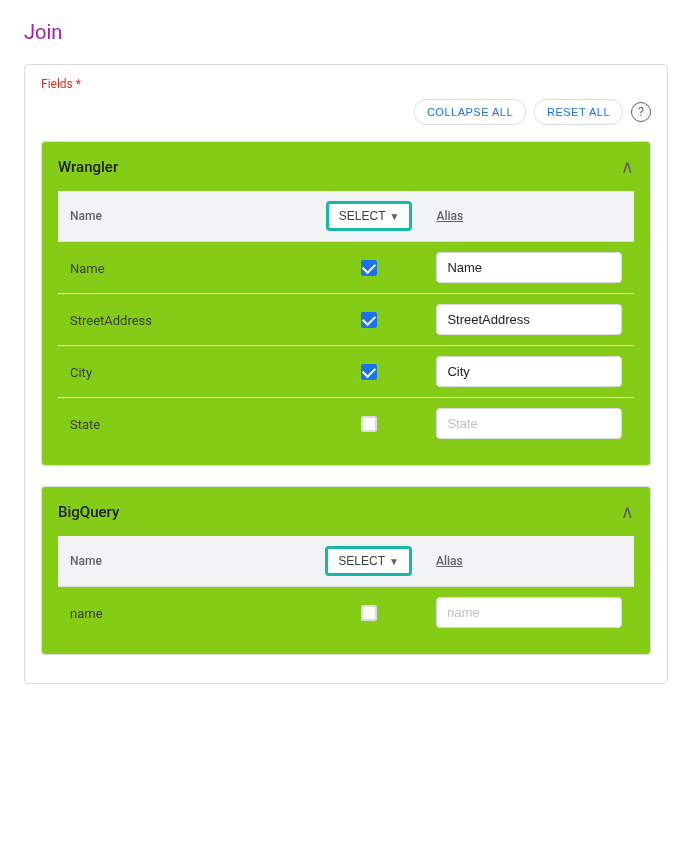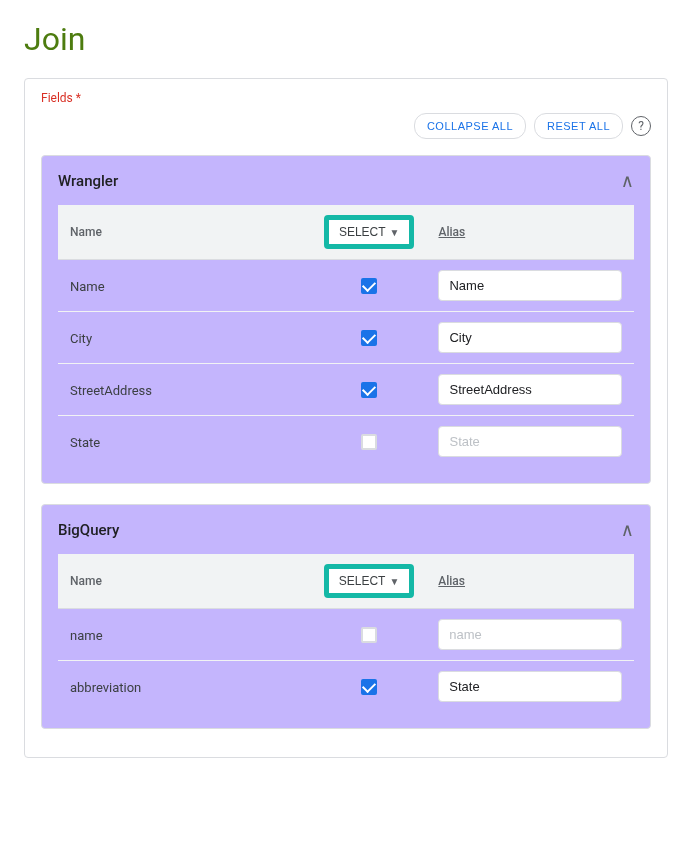--- a/index.html
+++ b/index.html
@@ -6,23 +6,23 @@
     body {
       font-family: 'Roboto', Arial, sans-serif;
       background: #fff;
       color: #333;
       font-size: 14px;
       padding: 20px 24px;
       width: 692px;
       min-height: 853px;
     }
     .page-title {
-      font-size: 32px;
+      font-size: 20px;
       font-weight: 400;
-      color: #4d7c0f;
+      color: #a21caf;
       margin-bottom: 20px;
     }
     .fields-section {
       border: 1px solid #dadce0;
       border-radius: 4px;
       padding: 12px 16px 8px;
       position: relative;
     }
     .fields-label {
       font-size: 12px;
@@ -59,21 +59,21 @@
       display: flex;
       align-items: center;
       justify-content: center;
       font-size: 12px;
       cursor: pointer;
     }
     .group-card {
       border: 1px solid #dadce0;
       border-radius: 4px;
       margin-bottom: 20px;
-      background: #c4b5fd;
+      background: #84cc16;
     }
     .group-header {
       display: flex;
       align-items: center;
       justify-content: space-between;
       padding: 14px 16px;
       cursor: pointer;
     }
     .group-title {
       font-size: 15px;
@@ -107,21 +107,21 @@
       border-bottom: 1px solid #f1f3f4;
       vertical-align: middle;
     }
     .fields-table tbody tr:last-child td {
       border-bottom: none;
     }
     .col-name { width: 45%; }
     .col-select { width: 18%; }
     .col-alias { width: 37%; text-decoration: underline; }
     .select-btn {
-      border: 5px solid #14b8a6;
+      border: 3px solid #14b8a6;
       background: #fff;
       border-radius: 4px;
       padding: 5px 10px;
       font-size: 12px;
       font-weight: 500;
       color: #3c4043;
       cursor: pointer;
       display: flex;
       align-items: center;
       gap: 4px;
@@ -219,36 +219,36 @@
               <tr>
                 <td class="col-name"><span class="field-name-text">Name</span></td>
                 <td class="col-select">
                   <div class="checkbox-wrapper">
                     <input type="checkbox" class="checkbox" checked="" style="">
                   </div>
                 </td>
                 <td class="col-alias"><input type="text" class="alias-input" placeholder="Name" value="Name" style=""></td>
               </tr>
               <tr>
+                <td class="col-name"><span class="field-name-text">StreetAddress</span></td>
+                <td class="col-select">
+                  <div class="checkbox-wrapper">
+                    <input type="checkbox" class="checkbox" checked="" style="">
+                  </div>
+                </td>
+                <td class="col-alias"><input type="text" class="alias-input" placeholder="StreetAddress" value="StreetAddress" style=""></td>
+              </tr>
+              <tr>
                 <td class="col-name"><span class="field-name-text">City</span></td>
                 <td class="col-select">
                   <div class="checkbox-wrapper">
                     <input type="checkbox" class="checkbox" checked="" style="">
                   </div>
                 </td>
                 <td class="col-alias"><input type="text" class="alias-input" placeholder="City" value="City" style=""></td>
-              </tr>
-              <tr>
-                <td class="col-name"><span class="field-name-text">StreetAddress</span></td>
-                <td class="col-select">
-                  <div class="checkbox-wrapper">
-                    <input type="checkbox" class="checkbox" checked="" style="">
-                  </div>
-                </td>
-                <td class="col-alias"><input type="text" class="alias-input" placeholder="StreetAddress" value="StreetAddress" style=""></td>
               </tr>
               <tr>
                 <td class="col-name"><span class="field-name-text">State</span></td>
                 <td class="col-select">
                   <div class="checkbox-wrapper">
                     <input type="checkbox" class="checkbox" style="">
                   </div>
                 </td>
                 <td class="col-alias"><input type="text" class="alias-input" placeholder="State" style=""></td>
               </tr>
@@ -278,27 +278,18 @@
             <tbody>
               <tr>
                 <td class="col-name"><span class="field-name-text">name</span></td>
                 <td class="col-select">
                   <div class="checkbox-wrapper">
                     <input type="checkbox" class="checkbox" style="">
                   </div>
                 </td>
                 <td class="col-alias"><input type="text" class="alias-input" placeholder="name" style=""></td>
               </tr>
-              <tr>
-                <td class="col-name"><span class="field-name-text">abbreviation</span></td>
-                <td class="col-select">
-                  <div class="checkbox-wrapper">
-                    <input type="checkbox" class="checkbox" checked="" style="">
-                  </div>
-                </td>
-                <td class="col-alias"><input type="text" class="alias-input" placeholder="State" value="State" style=""></td>
-              </tr>
             </tbody>
           </table>
         </div>
       </div>
     </div>
 </div>
 
 </body></html>

